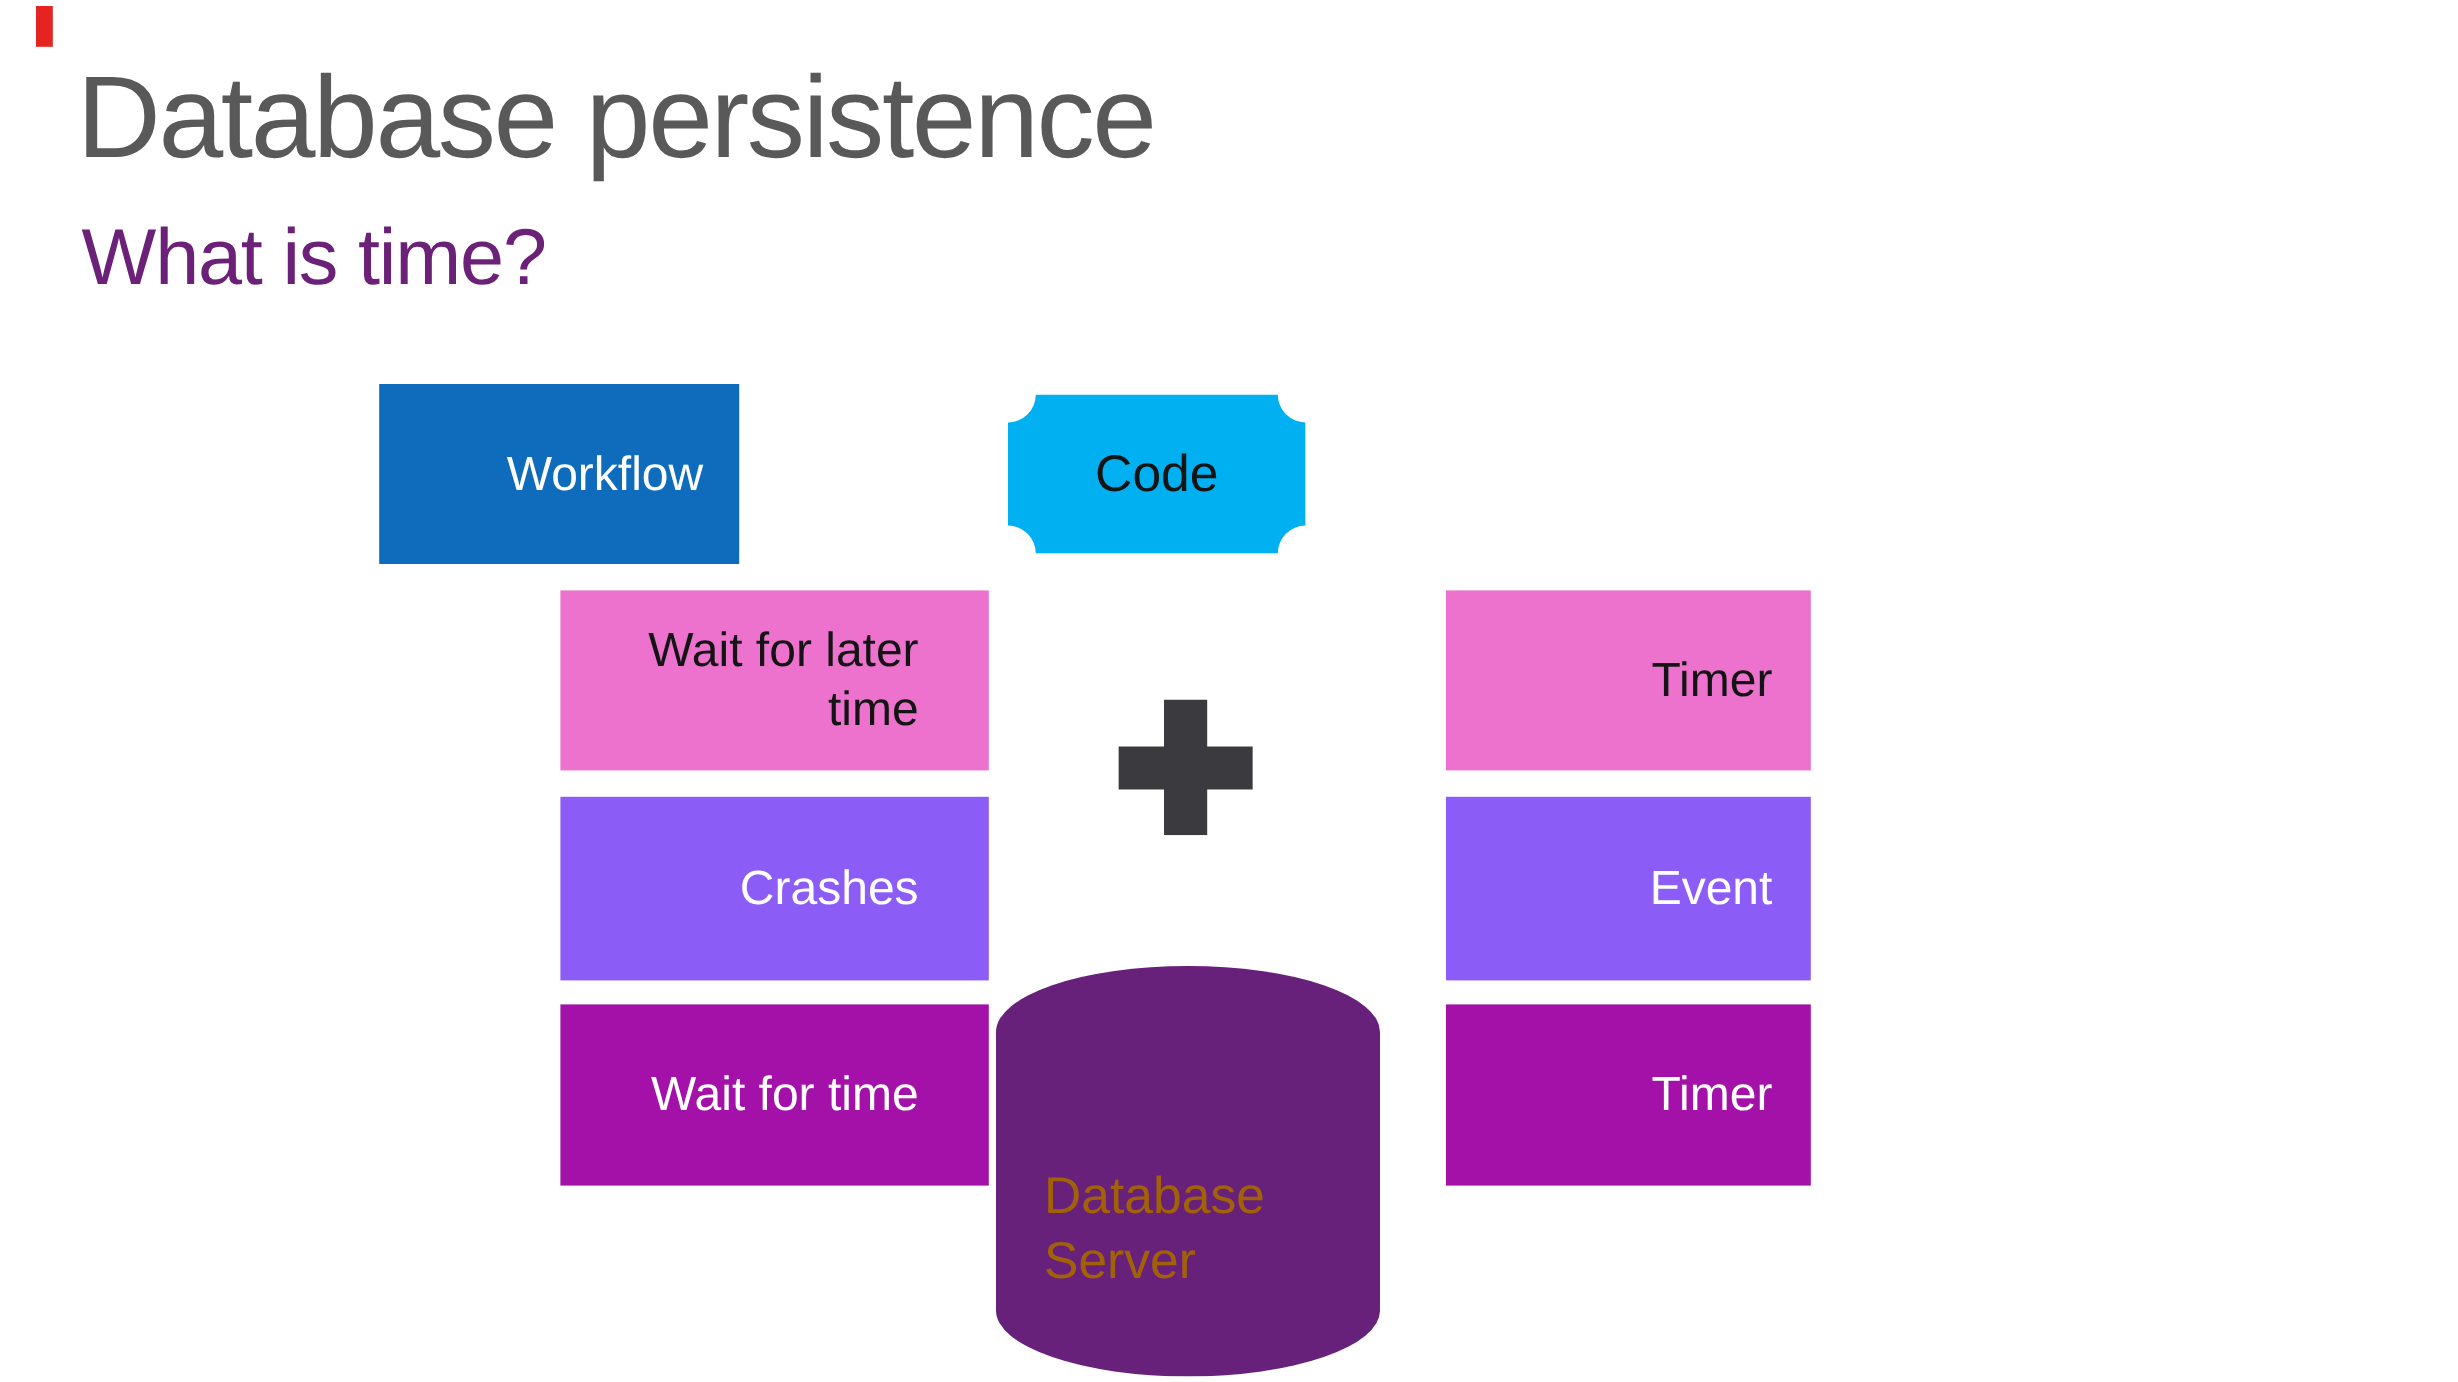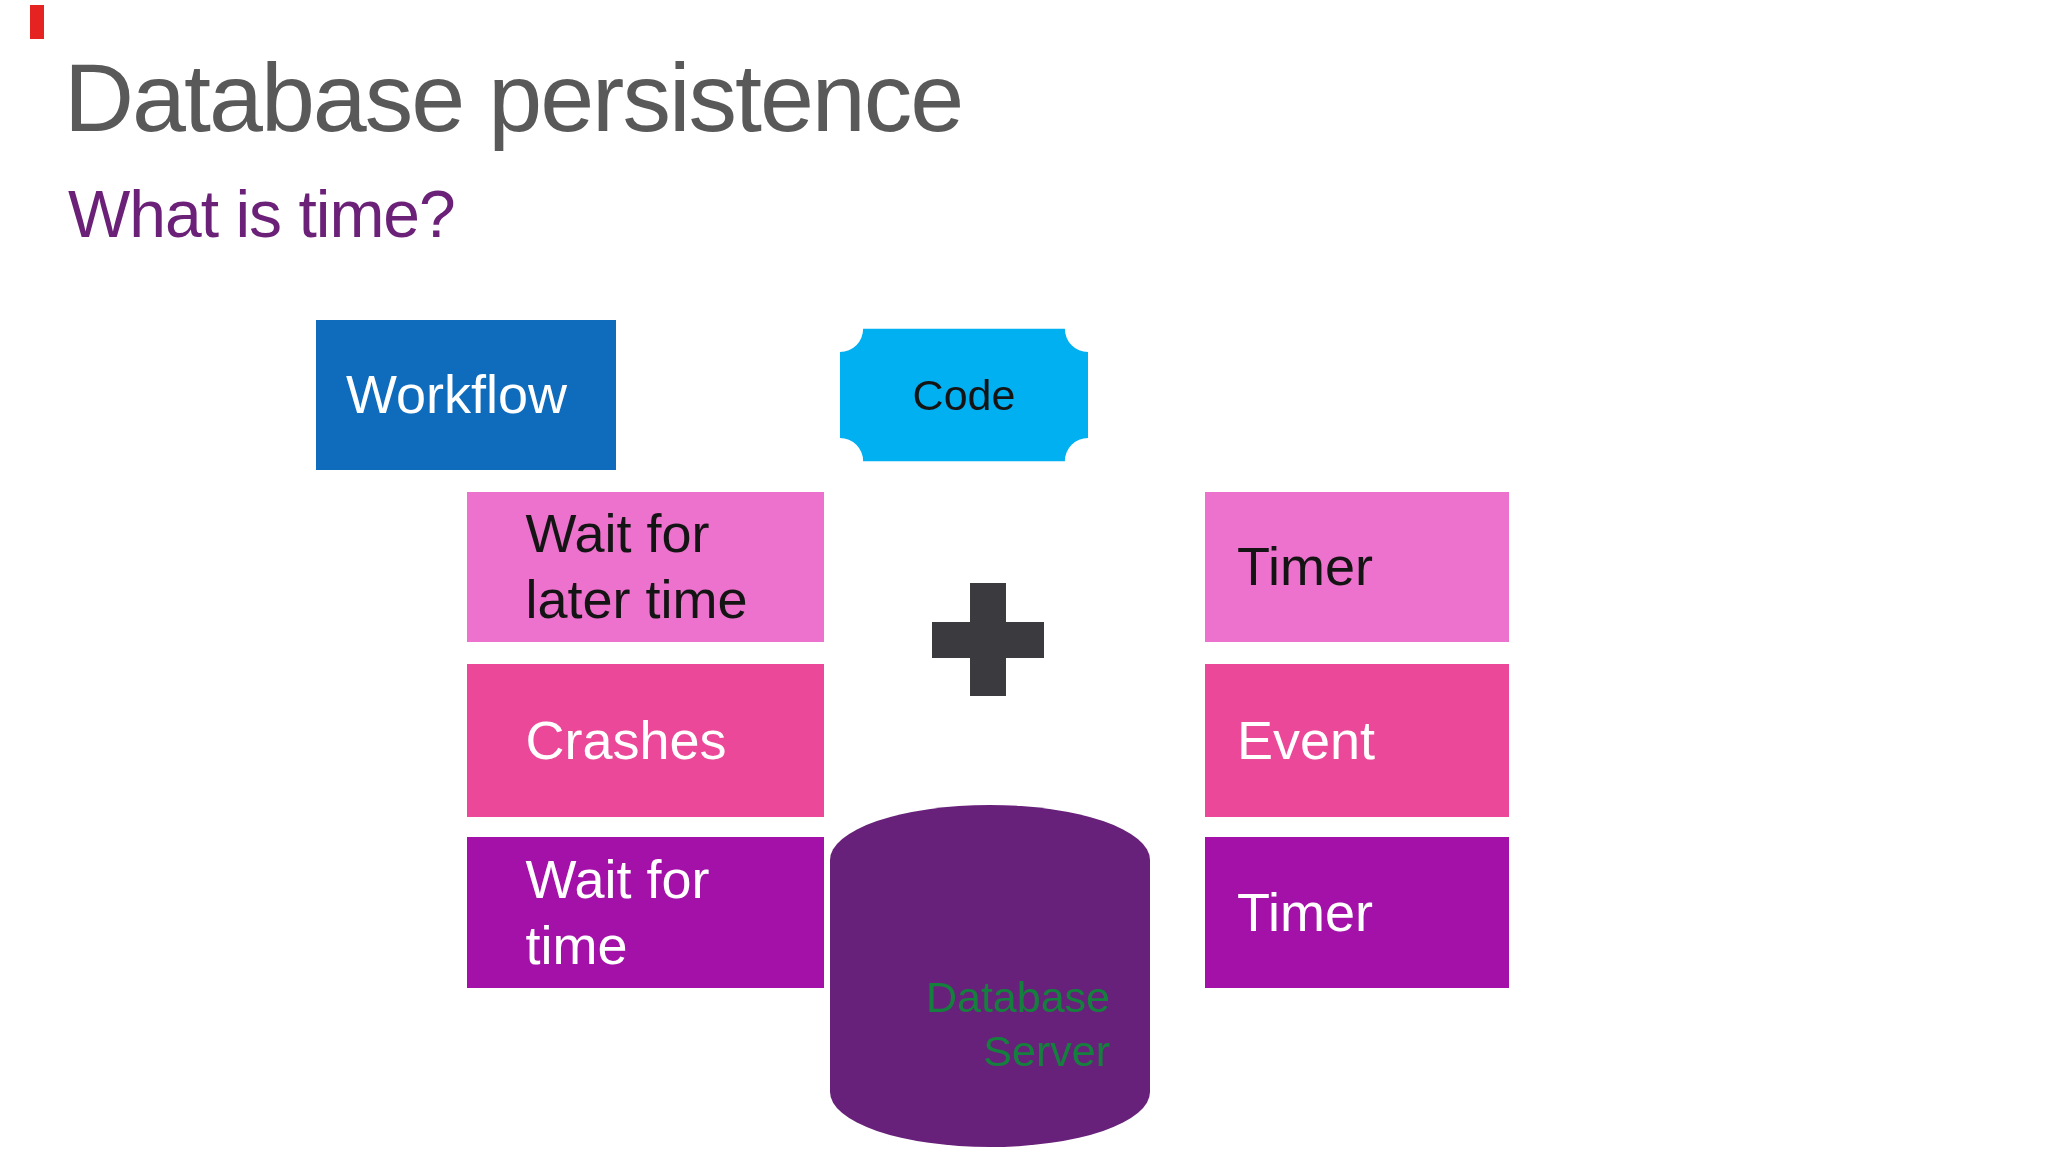--- a/index.html
+++ b/index.html
@@ -19,22 +19,22 @@
     letter-spacing:-2px;white-space:nowrap;
   }
   .subtitle{
     left:68px;top:178px;width:900px;
     font-size:66px;line-height:1.1;color:#6c2178;
     letter-spacing:-1px;white-space:nowrap;
   }
 
   
   .dbox{
-    display:flex;align-items:center;justify-content:center;text-align:left;
-    font-size:54px;line-height:1.22;color:#ffffff;
+    display:flex;align-items:center;justify-content:center;text-align:right;
+    font-size:40px;line-height:1.22;color:#ffffff;
   }
   .dark-text{color:#141414;}
 
   .workflow-box{left:316px;top:320px;width:300px;height:150px;background:#0f6cbd;}
 
   
   .code-plaque{left:840px;top:315px;width:248px;height:160px;}
   .code-plaque svg{position:absolute;left:0;top:0;width:100%;height:100%;}
   .code-label{
     position:absolute;left:0;top:0;width:100%;height:100%;
@@ -42,34 +42,34 @@
     font-size:43px;color:#141414;
   }
 
   
   .col-left{left:467px;width:357px;}
   .col-right{left:1205px;width:304px;}
   .row-0{top:492px;height:150px;}
   .row-1{top:664px;height:153px;}
   .row-2{top:837px;height:151px;}
   .c-pink{background:#ec72cd;}
-  .c-magenta{background:#ec4899;}
+  .c-magenta{background:#8b5cf6;}
   .c-purple{background:#a311a8;}
   .dbox .wrap{width:240px;}
 
   
   .plus{left:932px;top:583px;width:112px;height:113px;}
 
   
   .cyl{left:830px;top:805px;width:320px;height:342px;}
   .cyl svg{position:absolute;left:0;top:0;width:100%;height:100%;}
   .cyl-label{
     position:absolute;left:40px;top:120px;width:240px;height:200px;
-    display:flex;align-items:center;justify-content:center;text-align:right;
-    font-size:43px;line-height:1.25;color:#15803d;
+    display:flex;align-items:center;justify-content:center;text-align:left;
+    font-size:43px;line-height:1.25;color:#a16207;
   }
 </style>
 </head>
 <body>
 
 <div class="abs red-mark"></div>
 
 <div class="abs title">Database persistence</div>
 <div class="abs subtitle">What is time?</div>
 

